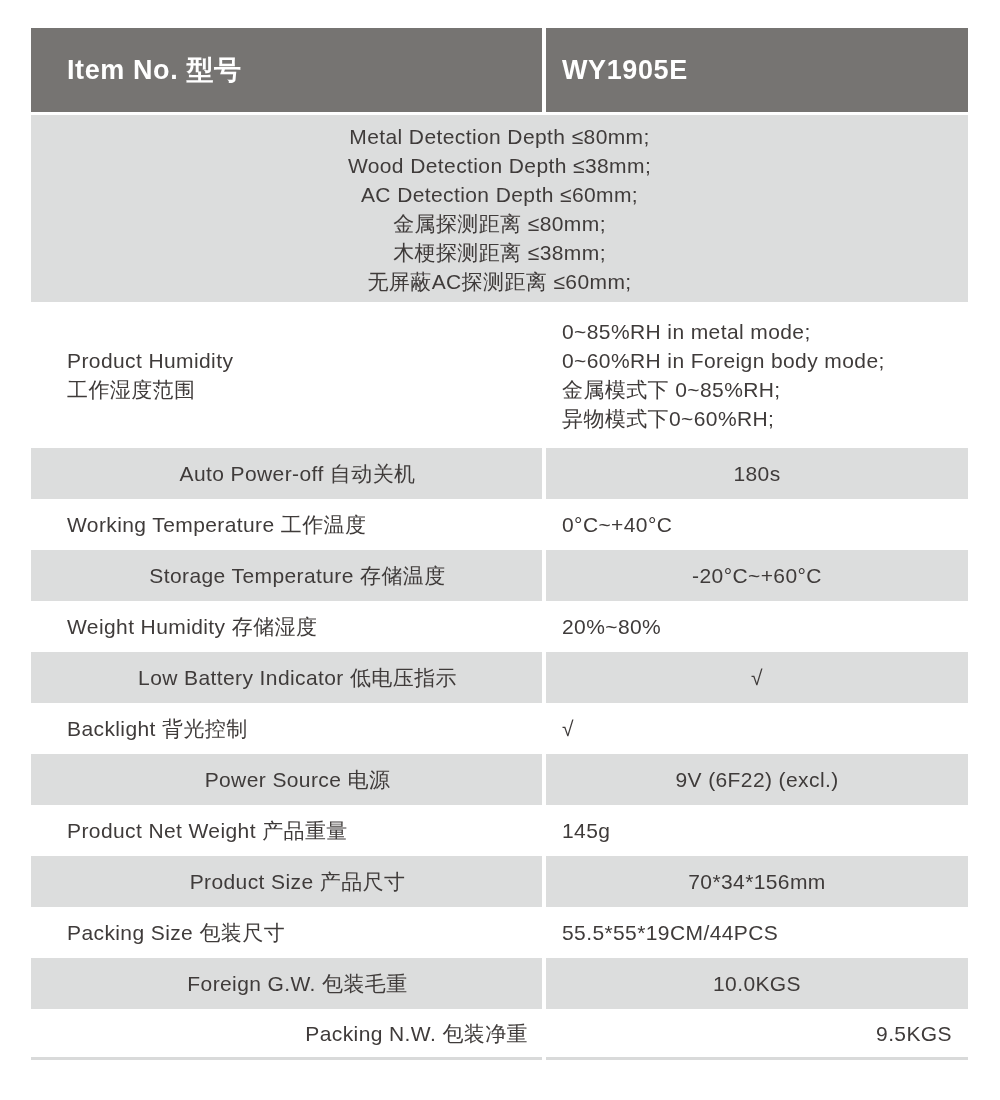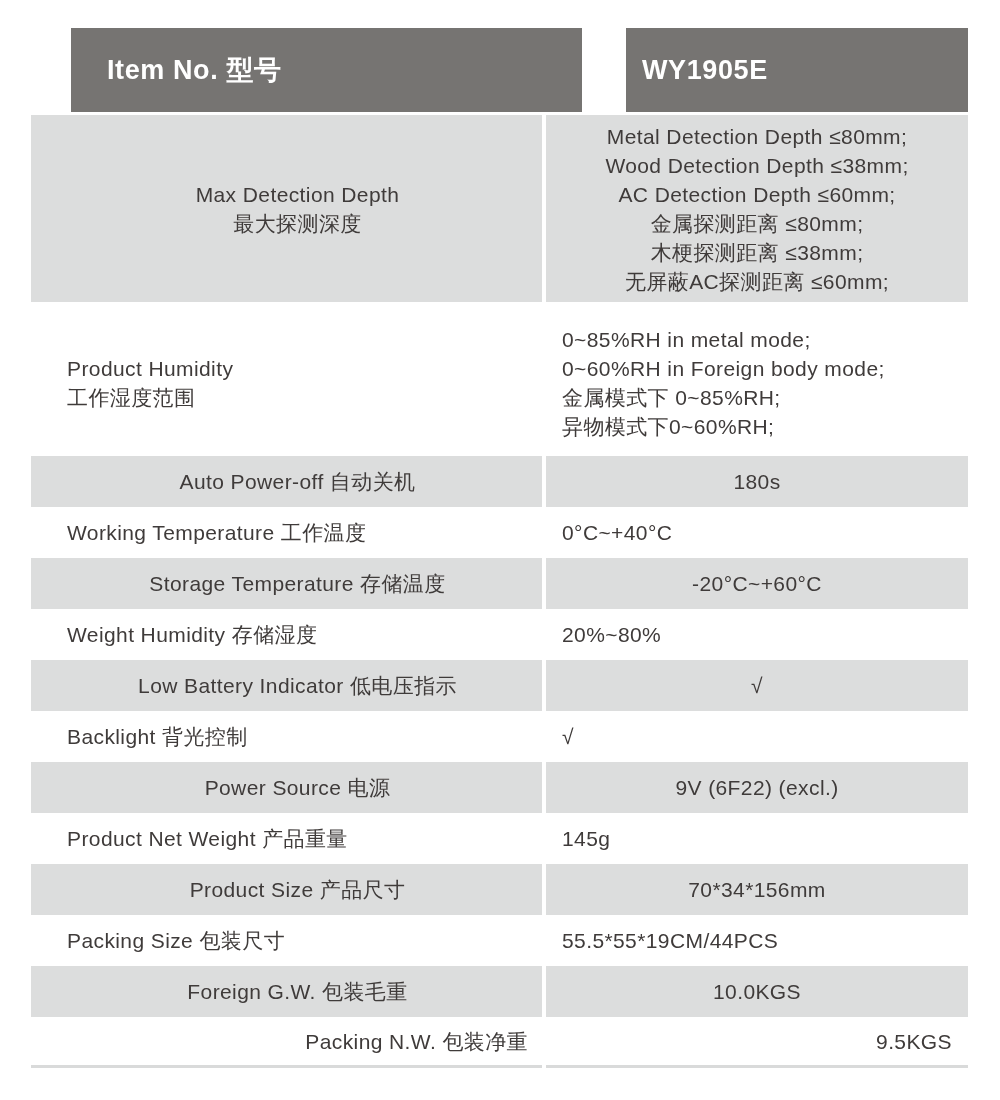--- a/index.html
+++ b/index.html
@@ -37,55 +37,50 @@
   .cell-right { flex: 1;      padding-left: 16px; padding-right: 16px; }
 
   
   .header-row { height: 84px; margin-bottom: 3px; }
   .header-row .cell {
     background: var(--header-bg);
     color: var(--header-text);
     font-size: 27px;
     font-weight: bold;
     letter-spacing: 0.6px;
-    margin-left: 40px;
   }
 
   
   .spec-row {
     font-size: 21px;
     line-height: 29px;
     letter-spacing: 0.4px;
   }
   .spec-row .cell { min-height: 51px; padding-top: 4px; padding-bottom: 4px; }
   .spec-row.gray  .cell { background: var(--row-gray); align-items: center; }
   .spec-row.white .cell { background: var(--row-white); }
   #rows .spec-row:nth-child(1) .cell { min-height: 187px; }
-  #rows .spec-row:nth-child(2) .cell { min-height: 146px; margin-top: 8px; }
+  #rows .spec-row:nth-child(2) .cell { min-height: 146px; }
   #rows .spec-row:last-child .cell { border-bottom: 3px solid var(--bottom-border); text-align: right; }
   .spec-line { white-space: nowrap; }
 </style>
 </head>
 <body>
 
 <div class="spec-table">
   <div class="row header-row">
     <div class="cell cell-left">
       <span>Item No. 型号</span>
     </div>
     <div class="cell cell-right">
       <span>WY1905E</span>
     </div>
   </div>
   <div id="rows">
   <div class="row spec-row gray">
-    <div class="cell cell-left">
-          <div class="spec-line">Max Detection Depth</div>
-          <div class="spec-line">最大探测深度</div>
-        </div>
     <div class="cell cell-right">
           <div class="spec-line">Metal Detection Depth ≤80mm;</div>
           <div class="spec-line">Wood Detection Depth ≤38mm;</div>
           <div class="spec-line">AC Detection Depth ≤60mm;</div>
           <div class="spec-line">金属探测距离 ≤80mm;</div>
           <div class="spec-line">木梗探测距离 ≤38mm;</div>
           <div class="spec-line">无屏蔽AC探测距离 ≤60mm;</div>
         </div>
   </div>
 

